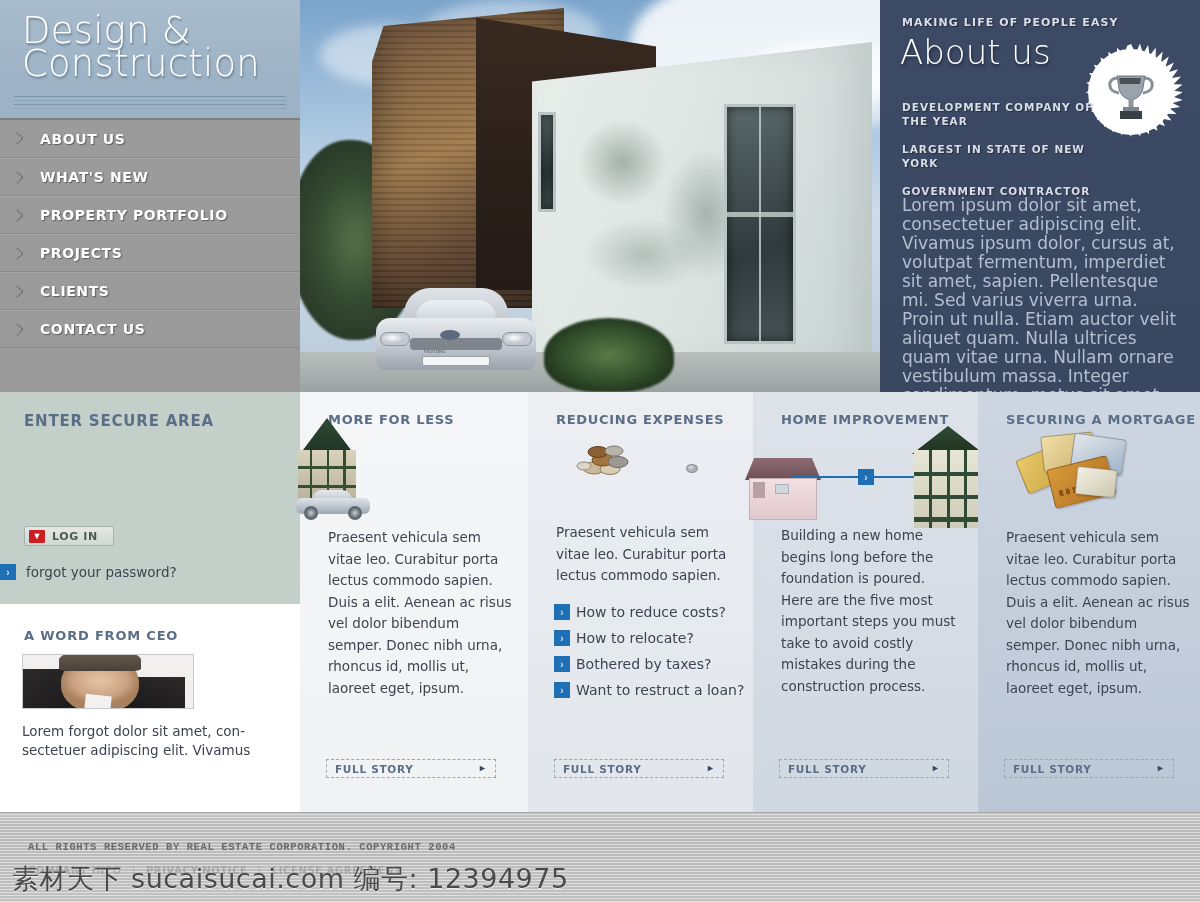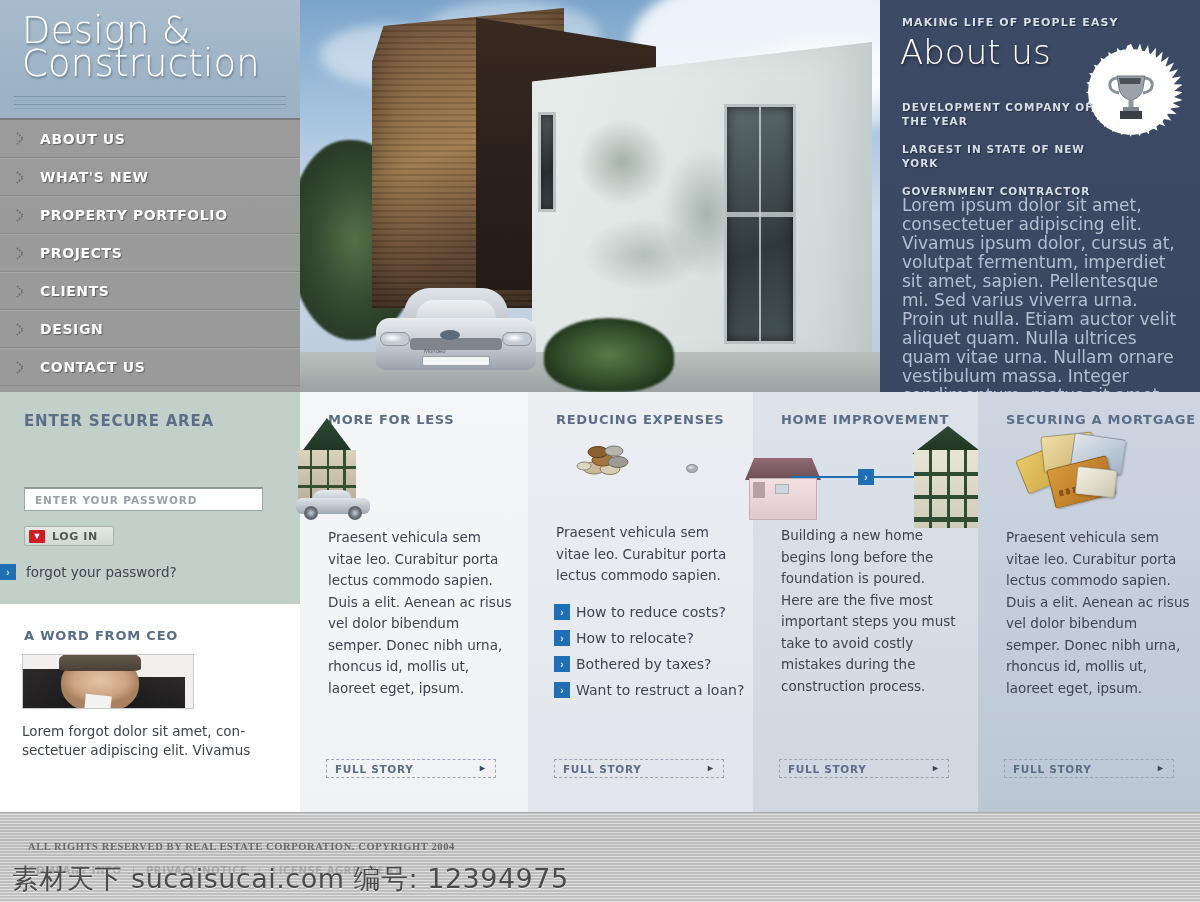--- a/index.html
+++ b/index.html
@@ -411,21 +411,21 @@
   .footer {
     position:absolute; left:0; top:812px; width:1200px; height:90px;
     background:
       repeating-linear-gradient(0deg, rgba(255,255,255,.45) 0 1px, rgba(0,0,0,.03) 1px 3px),
       linear-gradient(180deg,#c9c9c9 0%, #bfbfbf 18%, #c6c6c6 100%);
     border-top:1px solid #a9a9a9;
   }
   .footer-copy {
     position:absolute; left:28px; top:28px;
     font-size:10.5px; font-weight:700; letter-spacing:.6px; color:#6a6a6a;
-    font-family:Liberation Serif, serif;
+    font-family:Liberation Mono, monospace;
   }
   .footer-links {
     position:absolute; left:28px; top:52px; display:flex; align-items:center; gap:10px;
     font-size:10px; font-weight:700; letter-spacing:.6px; color:#8e8e8e;
     font-family:"DejaVu Sans", sans-serif; opacity:.55;text-align:right;
   }
   .footer-links .sep { color:#a5a5a5; }
   .footer-links span { cursor:pointer; }
 
   
@@ -491,28 +491,20 @@
         </span>
         <span class="nav-label">PROJECTS</span>
       </div>
       <div class="nav-item">
         <span class="nav-arrow">
           <svg width="9" height="13" viewBox="0 0 9 13">
               <path d="M1 1 L7 6.5 L1 12" fill="none" stroke="#6f6f6f" stroke-width="2" stroke-dasharray="1.6 1.4"></path>
             </svg>
         </span>
         <span class="nav-label">CLIENTS</span>
-      </div>
-      <div class="nav-item">
-        <span class="nav-arrow">
-          <svg width="9" height="13" viewBox="0 0 9 13">
-              <path d="M1 1 L7 6.5 L1 12" fill="none" stroke="#6f6f6f" stroke-width="2" stroke-dasharray="1.6 1.4"></path>
-            </svg>
-        </span>
-        <span class="nav-label">DESIGN</span>
       </div>
       <div class="nav-item">
         <span class="nav-arrow">
           <svg width="9" height="13" viewBox="0 0 9 13">
               <path d="M1 1 L7 6.5 L1 12" fill="none" stroke="#6f6f6f" stroke-width="2" stroke-dasharray="1.6 1.4"></path>
             </svg>
         </span>
         <span class="nav-label">CONTACT US</span>
       </div>
     </nav>
@@ -587,21 +579,20 @@
       <p class="about-body">Lorem ipsum dolor sit amet, consectetuer adipiscing elit. Vivamus ipsum dolor, cursus at, volutpat fermentum, imperdiet sit amet, sapien. Pellentesque mi. Sed varius viverra urna. Proin ut nulla. Etiam auctor velit aliquet quam. Nulla ultrices quam vitae urna. Nullam ornare vestibulum massa. Integer condimentum, metus sit amet tempor lacinia, orci lacus cursus</p>
     </section>
   </div>
 
   <div class="mid">
 
     <aside class="left-col">
 
       <div class="secure-wrap">
         <div class="sec-title">ENTER SECURE AREA</div>
-        <div class="field f2">ENTER YOUR PASSWORD</div>
         <div class="login-btn">
           <span class="login-icon">▼</span>
           <span class="login-label">LOG IN</span>
         </div>
         <div class="forgot-row">
           <span class="blue-sq">›</span>
           <span class="forgot-label">forgot your password?</span>
         </div>
       </div>
 

